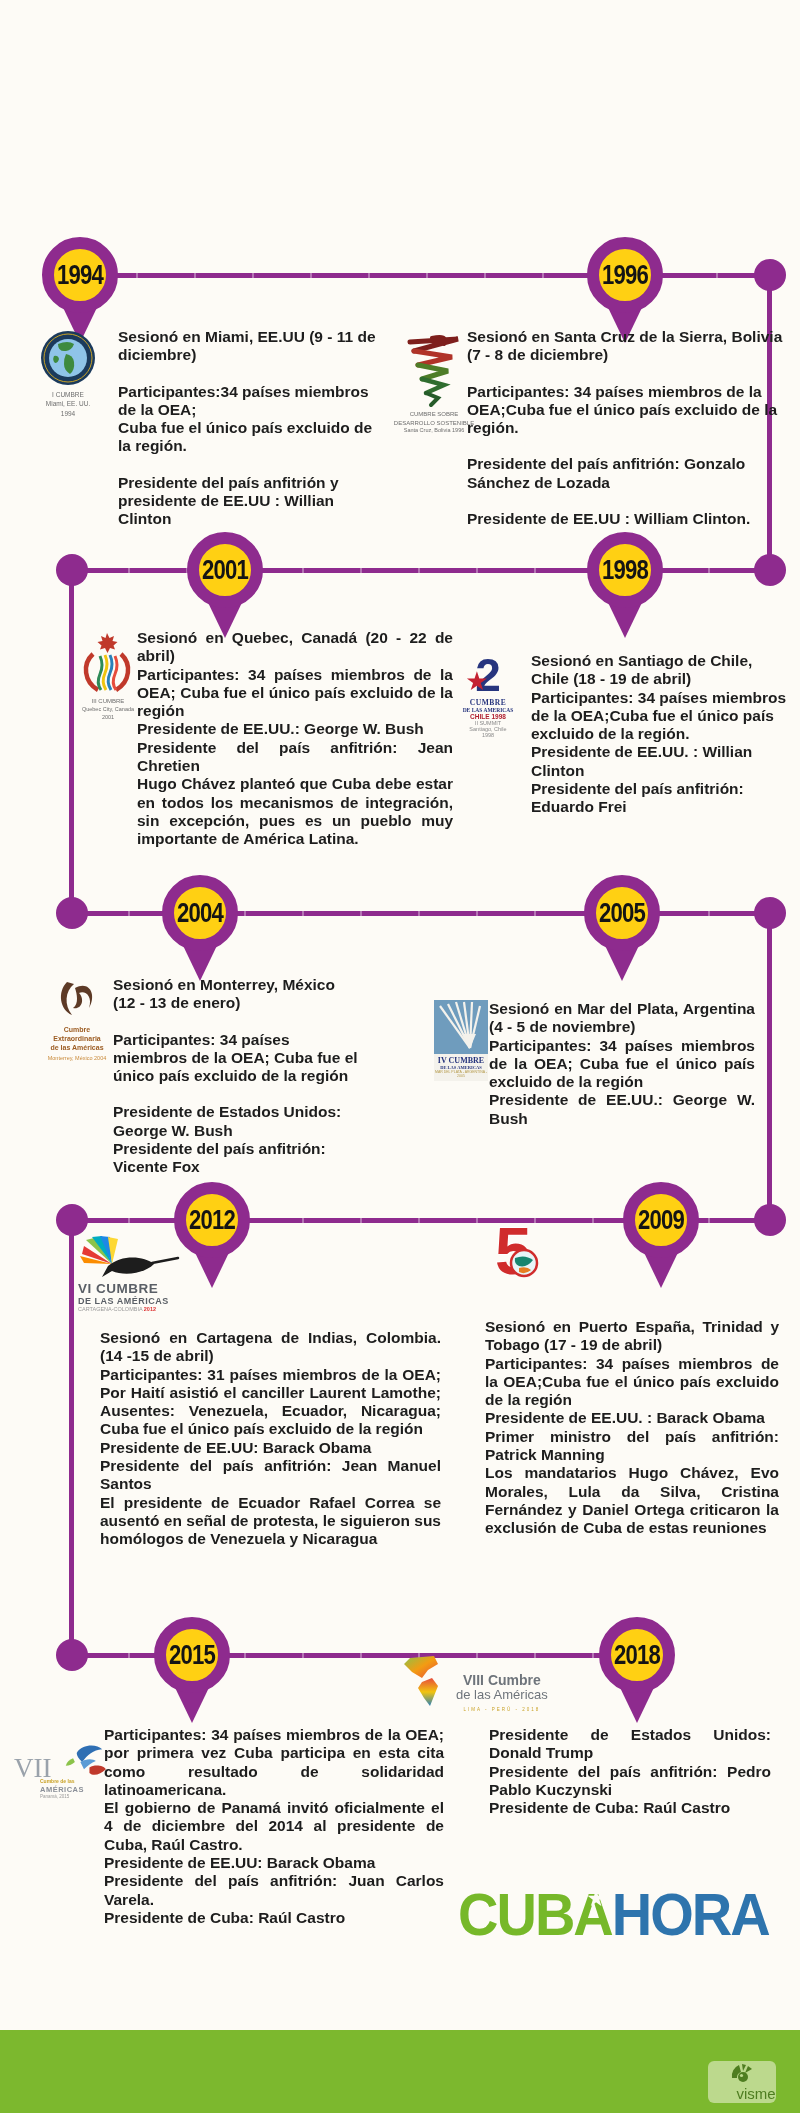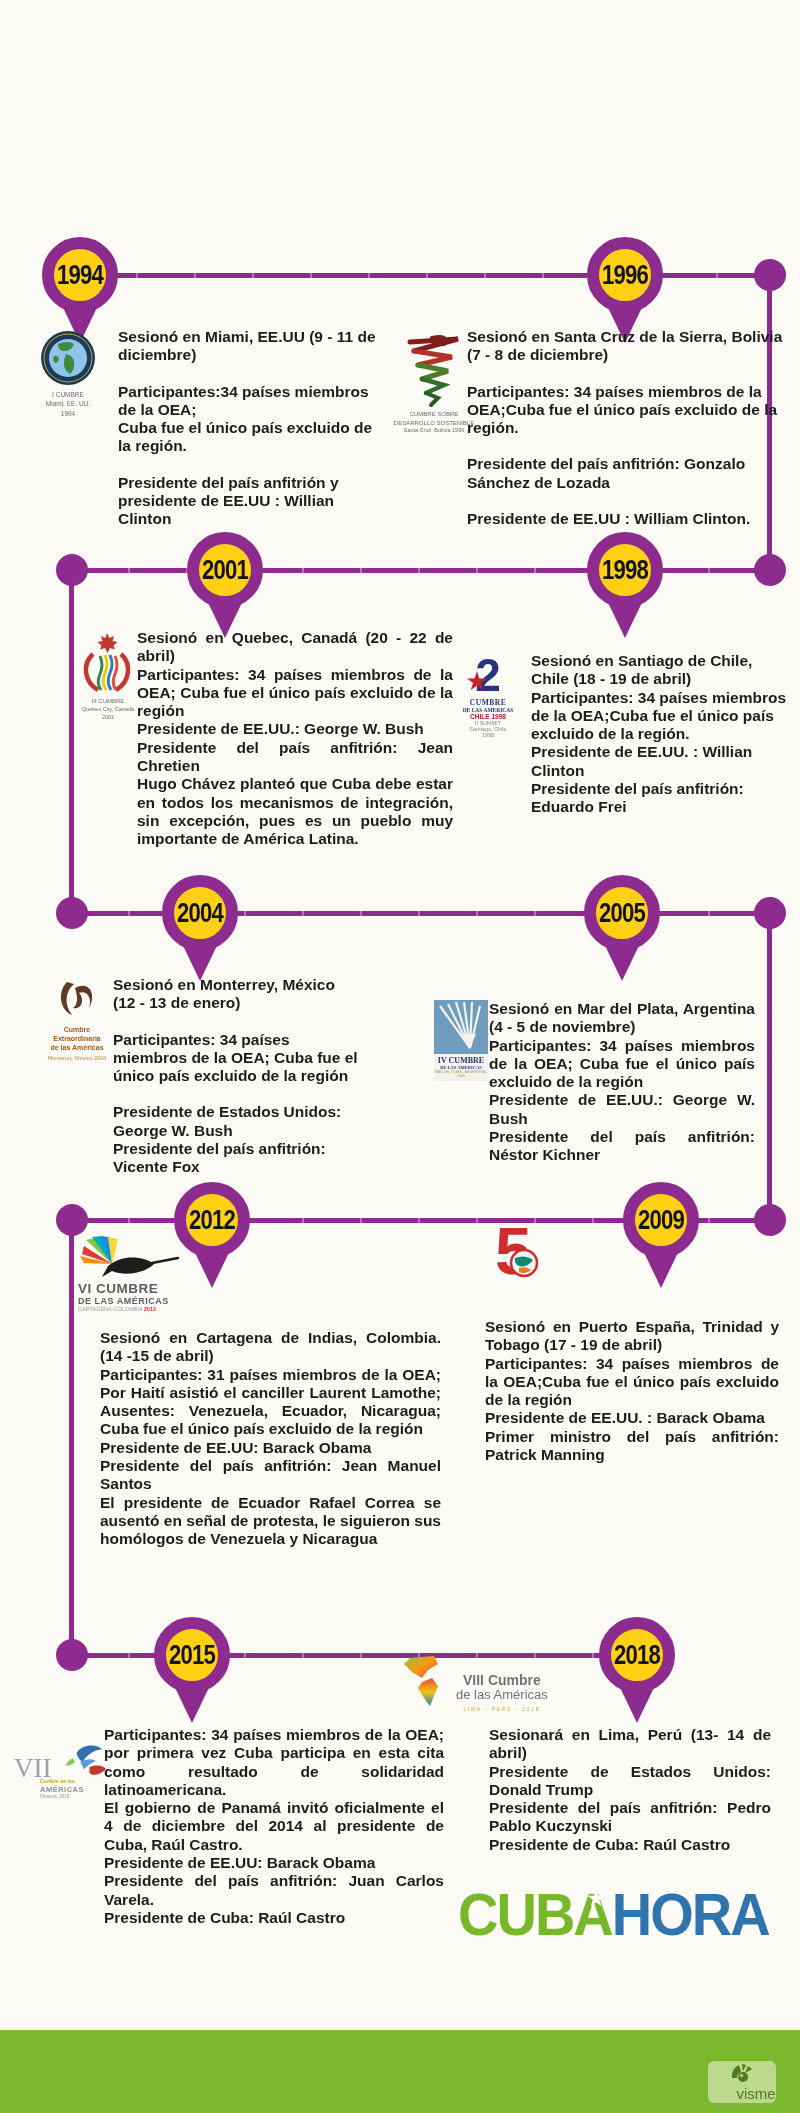--- a/index.html
+++ b/index.html
@@ -372,52 +372,51 @@
         <p class="para gap">Participantes: 34 países miembros de la OEA; Cuba fue el único país excluido de la región</p>
         <p class="para gap">Presidente de Estados Unidos: George W. Bush</p>
         <p class="para">Presidente del país anfitrión: Vicente Fox</p>
       </div>
   </section>
   <section class="event justify" style="left:489px;top:1000px;width:266px;">
     <div>
         <p class="para">Sesionó en Mar del Plata, Argentina (4 - 5 de noviembre)</p>
         <p class="para">Participantes: 34 países miembros de la OEA; Cuba fue el único país excluido de la región</p>
         <p class="para">Presidente de  EE.UU.: George W. Bush</p>
-        <p class="para">Presidente del país anfitrión: Néstor Kichner</p>
       </div>
   </section>
   <section class="event justify" style="left:100px;top:1329px;width:341px;">
     <div>
         <p class="para">Sesionó en  Cartagena de Indias, Colombia. (14 -15 de abril)</p>
         <p class="para">Participantes: 31 países miembros de la OEA;  Por Haití asistió el canciller Laurent Lamothe;  Ausentes: Venezuela, Ecuador, Nicaragua;  Cuba fue el único país excluido de la región</p>
         <p class="para">Presidente de EE.UU: Barack Obama</p>
         <p class="para">Presidente del país anfitrión: Jean Manuel Santos</p>
         <p class="para">El presidente de Ecuador Rafael Correa se ausentó en señal de protesta, le siguieron sus homólogos de Venezuela y Nicaragua</p>
       </div>
   </section>
   <section class="event justify" style="left:485px;top:1318px;width:294px;">
     <div>
         <p class="para">Sesionó en Puerto España, Trinidad y Tobago  (17 - 19 de abril)</p>
         <p class="para">Participantes: 34 países miembros de la OEA;Cuba fue el único país excluido de la región</p>
         <p class="para">Presidente de EE.UU. : Barack Obama</p>
         <p class="para">Primer ministro del país anfitrión: Patrick Manning</p>
+        <p class="para">Los mandatarios Hugo Chávez, Evo Morales, Lula da Silva, Cristina Fernández y Daniel Ortega criticaron la exclusión de Cuba de estas reuniones</p>
       </div>
   </section>
   <section class="event justify" style="left:104px;top:1726px;width:340px;">
     <div>
         <p class="para">Participantes: 34 países miembros de la OEA; por primera vez Cuba participa en esta cita como resultado de solidaridad latinoamericana.</p>
         <p class="para">El gobierno de Panamá invitó oficialmente el 4 de diciembre del 2014 al presidente de Cuba, Raúl Castro.</p>
         <p class="para">Presidente de EE.UU: Barack Obama</p>
         <p class="para">Presidente del país anfitrión: Juan Carlos Varela.</p>
         <p class="para">Presidente de Cuba: Raúl Castro</p>
       </div>
   </section>
   <section class="event justify" style="left:489px;top:1726px;width:282px;">
     <div>
-        <p class="para">Sesionará en Lima, Perú (13- 14 de abril)</p>
         <p class="para">Presidente de Estados Unidos: Donald Trump</p>
         <p class="para">Presidente del país anfitrión: Pedro Pablo Kuczynski</p>
         <p class="para">Presidente de Cuba: Raúl Castro</p>
       </div>
   </section>
 
   <div class="cubahora">
     <span class="g">CUB</span><span class="awrap"><span>A</span><span class="star">★</span></span><span class="b">HORA</span>
   </div>
 

